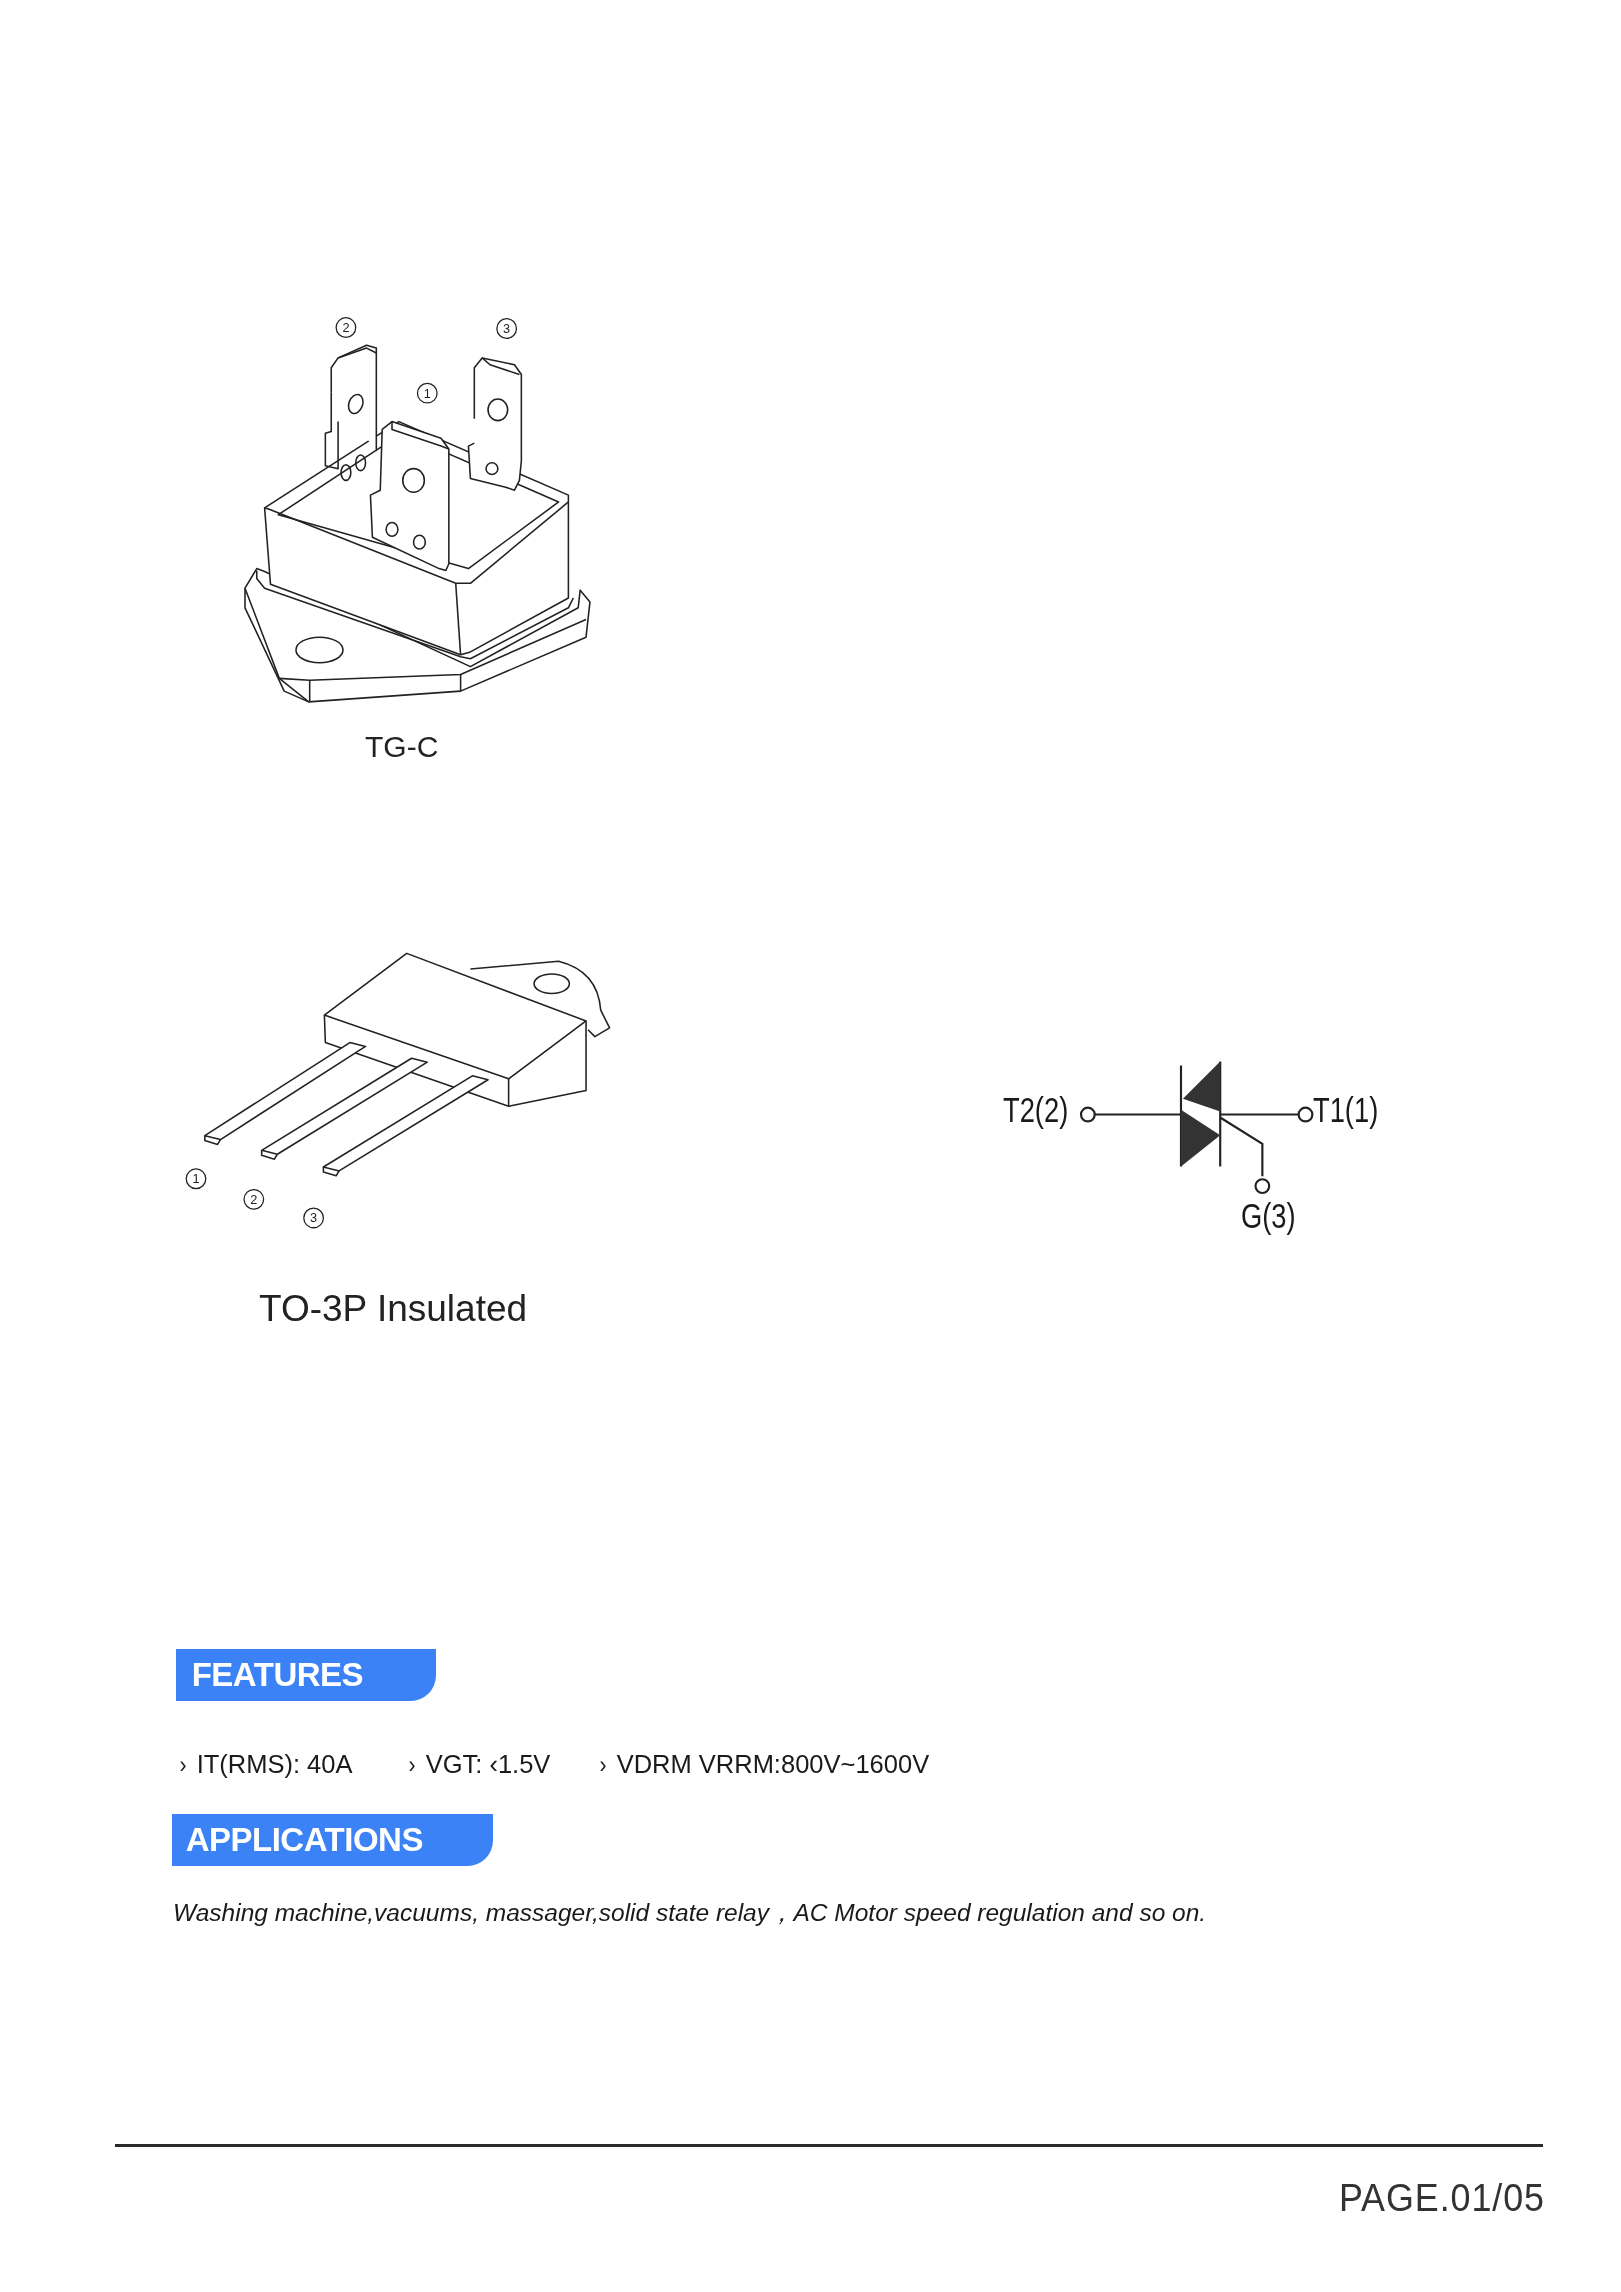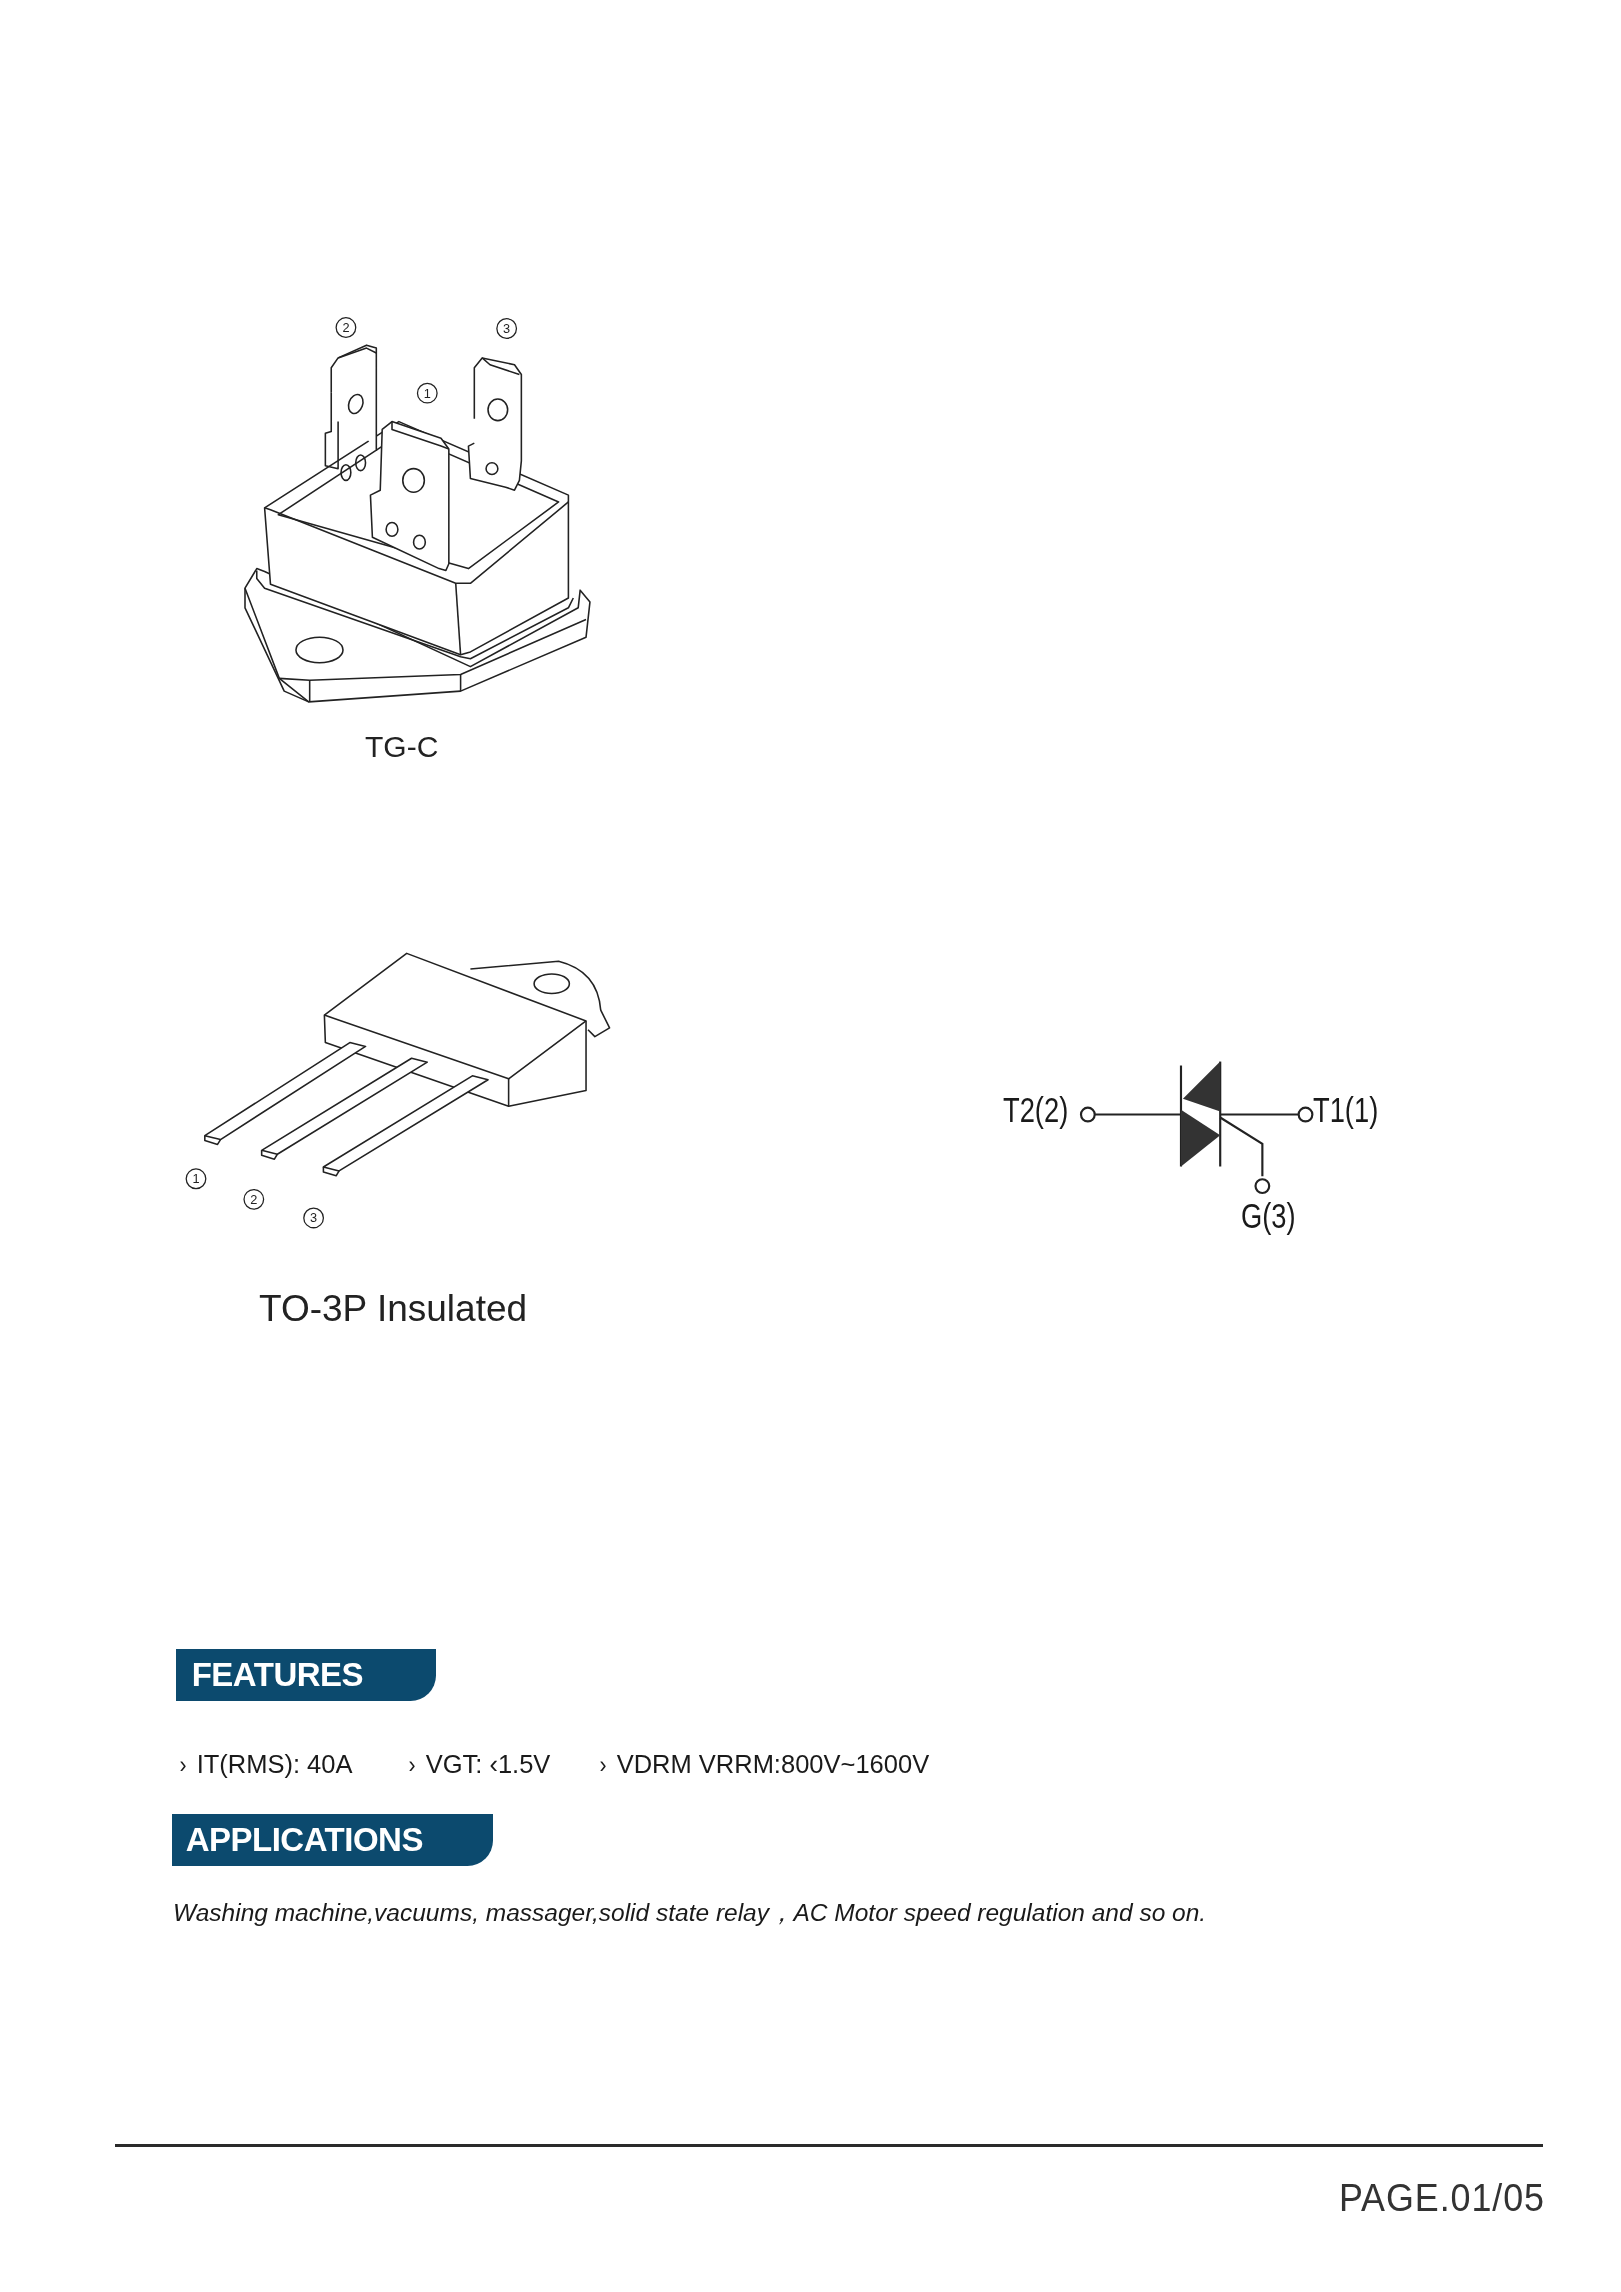--- a/index.html
+++ b/index.html
@@ -1,21 +1,21 @@
 <!DOCTYPE html>
 <html><head>
 <meta charset="utf-8">
 <style>
   html, body { margin:0; padding:0; background:#ffffff; }
   body { width:1621px; height:2293px; position:relative; overflow:hidden;
          font-family:"Liberation Sans", sans-serif; color:#1a1a1a; }
   .abs { position:absolute; }
   svg { position:absolute; overflow:visible; }
   .pkg-label { position:absolute; font-family:"Liberation Sans", sans-serif; color:#222; white-space:nowrap; }
-  .section-tag { position:absolute; background:#0c4a6e; color:#ffffff; font-weight:bold;
+  .section-tag { position:absolute; background:#3b82f6; color:#ffffff; font-weight:bold;
                  font-family:"Liberation Sans", sans-serif; white-space:nowrap;
                  border-bottom-right-radius:25.5px; box-sizing:border-box; }
   .feat-row { position:absolute; top:1738px; left:0; height:33px; }
   .feat-item { position:absolute; top:12px; font-size:25.5px; white-space:nowrap; color:#1a1a1a; }
   .chev { display:inline-block; font-size:23.5px; margin-right:9.8px; transform:scaleX(0.9); color:#1a1a1a; }
   .app-text { position:absolute; left:173px; top:1896px; font-size:24.5px; white-space:nowrap; color:#1a1a1a;font-style:italic; }
   .footer-line { position:absolute; left:115px; top:2144px; width:1428px; height:2.9px; background:#2a2a2a; }
   .page-num { position:absolute; right:76px; top:2176px; font-size:39px; color:#333; letter-spacing:1px;
               font-family:"Liberation Sans", sans-serif; font-weight:normal; transform:scaleX(0.92); transform-origin:right center; }
   .sch-label { position:absolute; font-size:35px; color:#1a1a1a; transform:scaleX(0.78); transform-origin:left center; white-space:nowrap; }

